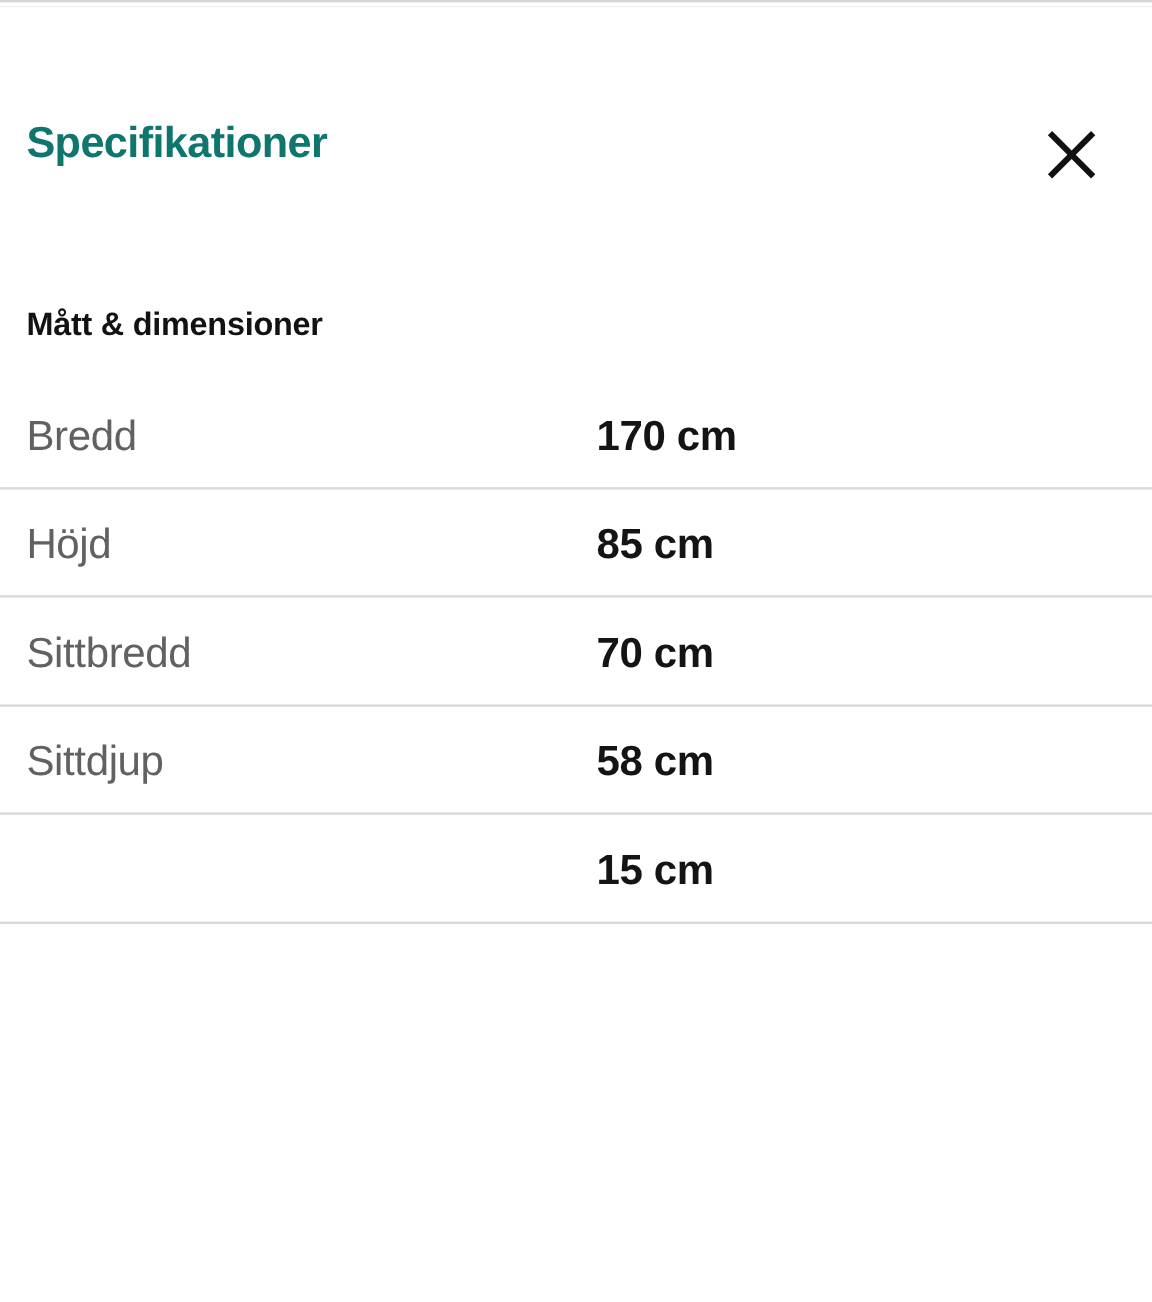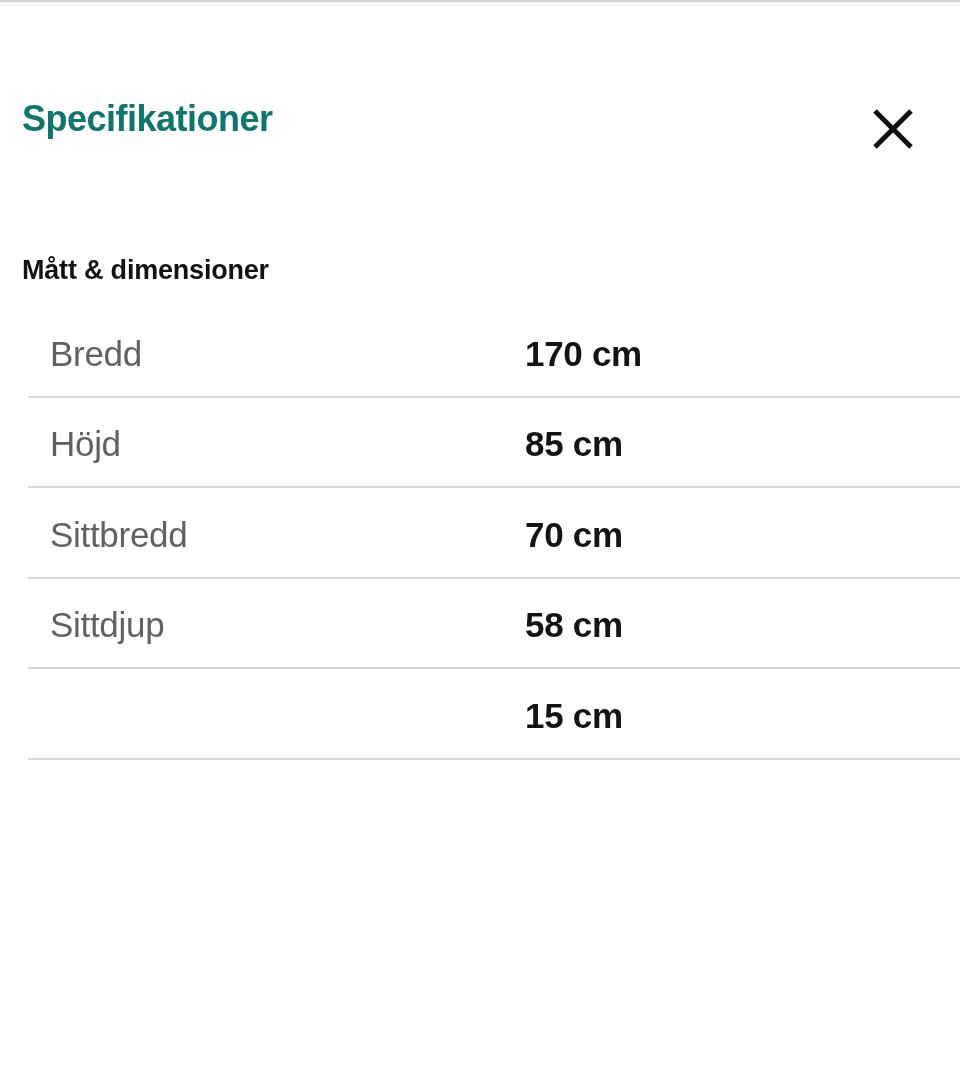--- a/index.html
+++ b/index.html
@@ -51,21 +51,21 @@
     font-weight: 700;
     color: #121212;
     letter-spacing: -0.2px;
     white-space: nowrap;
     margin-top: 21px;
   }
 
   
   .spec-table {
     position: absolute;
-    top: 307px; left: 0; right: 0; padding-left: 28px;
+    top: 317px; left: 0; right: 0;
   }
   .spec-row {
     position: relative;
     height: 90.5px;
     border-bottom: 2px solid #d9d9d9;
     display: flex;
     align-items: center;
     padding-top: 4px;
   }
   .spec-label {

